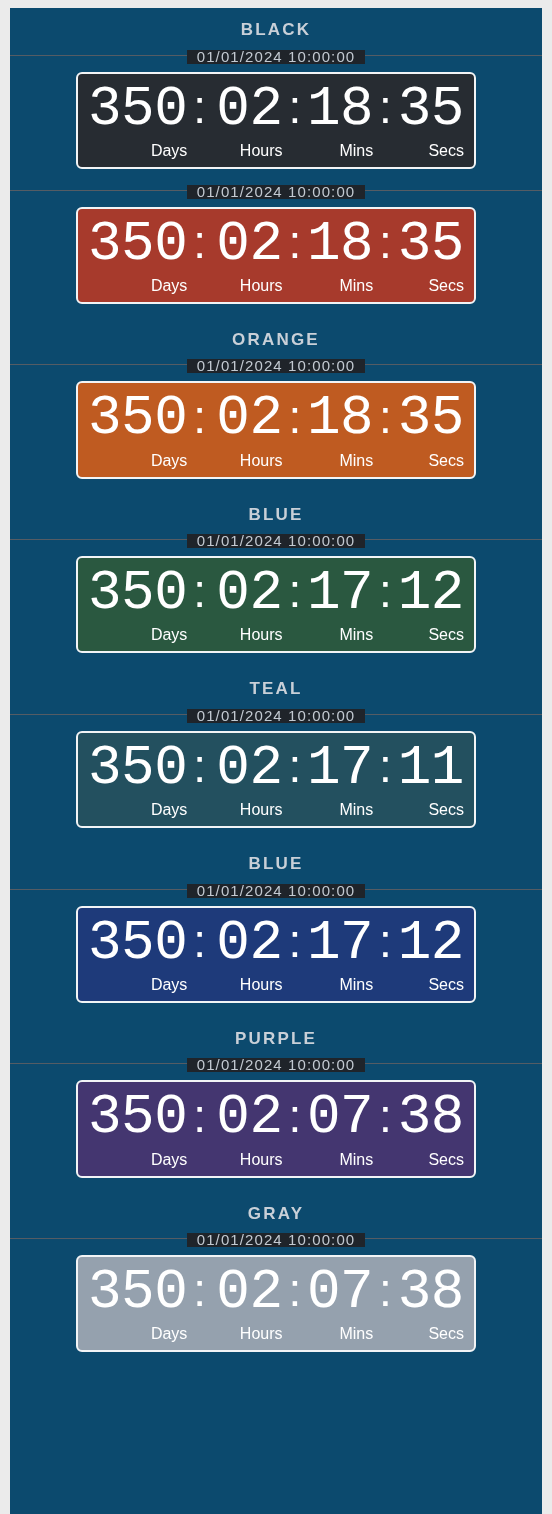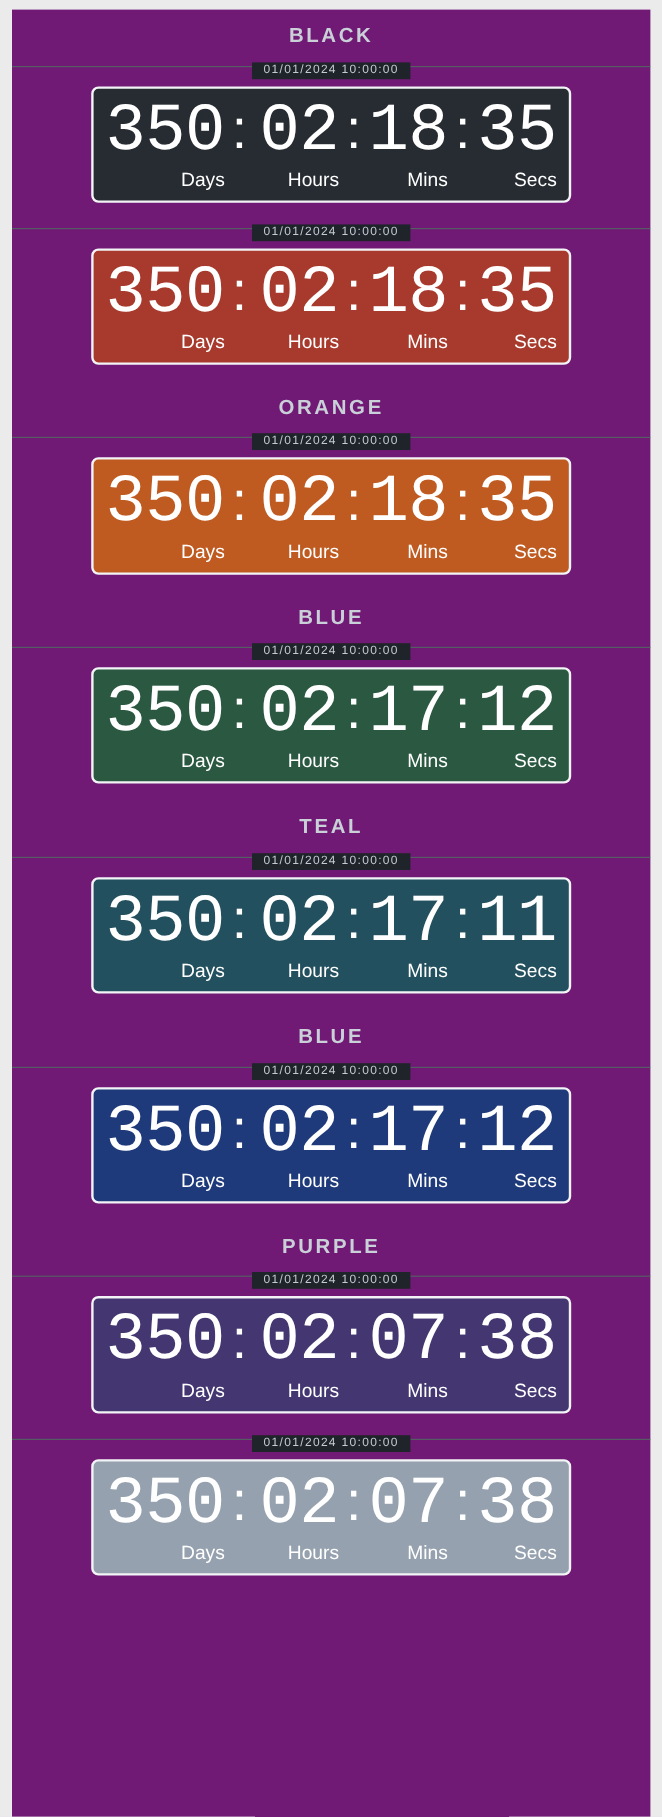--- a/index.html
+++ b/index.html
@@ -19,21 +19,21 @@
     width: 552px;
     height: 1514px;
     background: #ebebeb;
     padding: 8px 10px 0 10px;
   }
 
   .page {
     position: relative;
     width: 100%;
     height: 1506px;
-    background: #701a75;
+    background: #0c4a6e;
     overflow: hidden;
   }
 
   .section {
     position: relative;
     width: 100%;
   }
 
   .section-title {
     text-align: center;
@@ -62,21 +62,21 @@
     height: 1px;
     background: #555c64;
   }
   .rule-label {
     position: relative;
     display: inline-block;
     left: 50%;
     transform: translateX(-50%);
     background: #1f242a;
     padding: 0 10px;
-    font-size: 10px;
+    font-size: 15px;
     letter-spacing: 1.1px;
     color: #c3cad2;
     line-height: 14px;
     white-space: nowrap;
   }
 
   .card-wrap {
     display: flex;
     justify-content: center;
     padding-bottom: 14px;
@@ -351,20 +351,21 @@
               <div class="colon">:</div>
               <div class="unit">
                 <div class="num">38</div>
                 <div class="unit-label">Secs</div>
               </div>
             </div>
           </div>
         </div>
       </div>
       <div class="section">
+        <div class="section-title">GRAY</div>
         <div class="rule">
           <div style="text-align: center; position: relative;"><span class="rule-label" style="left: 0px; transform: none;">01/01/2024 10:00:00</span></div>
         </div>
         <div class="card-wrap">
           <div class="timer-card theme-gray">
             <div class="digits-row">
               <div class="unit">
                 <div class="num">350</div>
                 <div class="unit-label">Days</div>
               </div>

